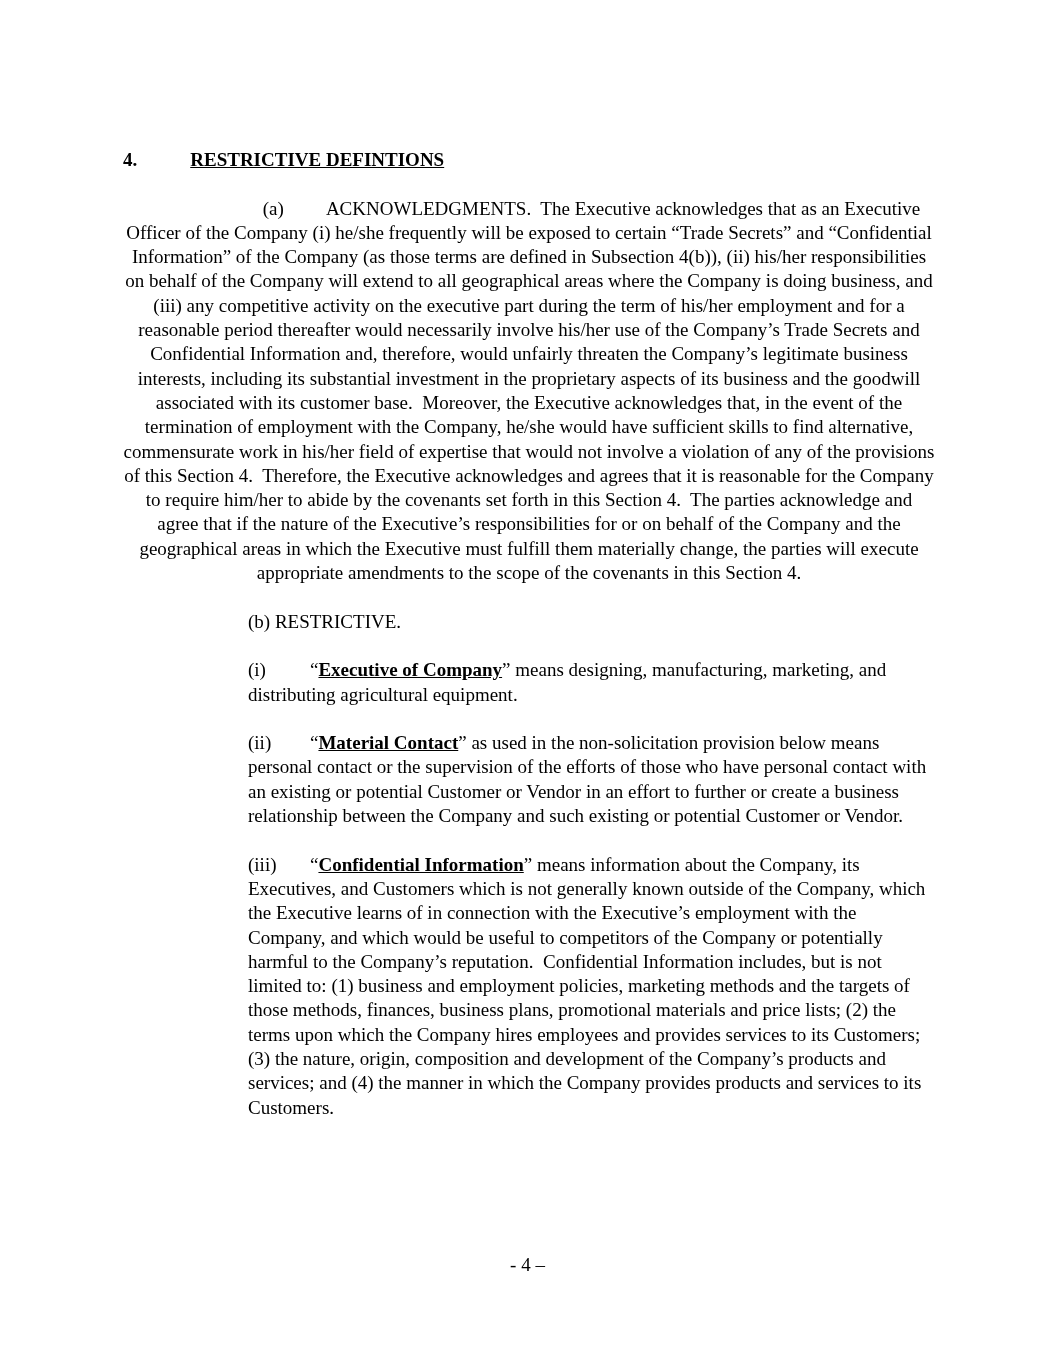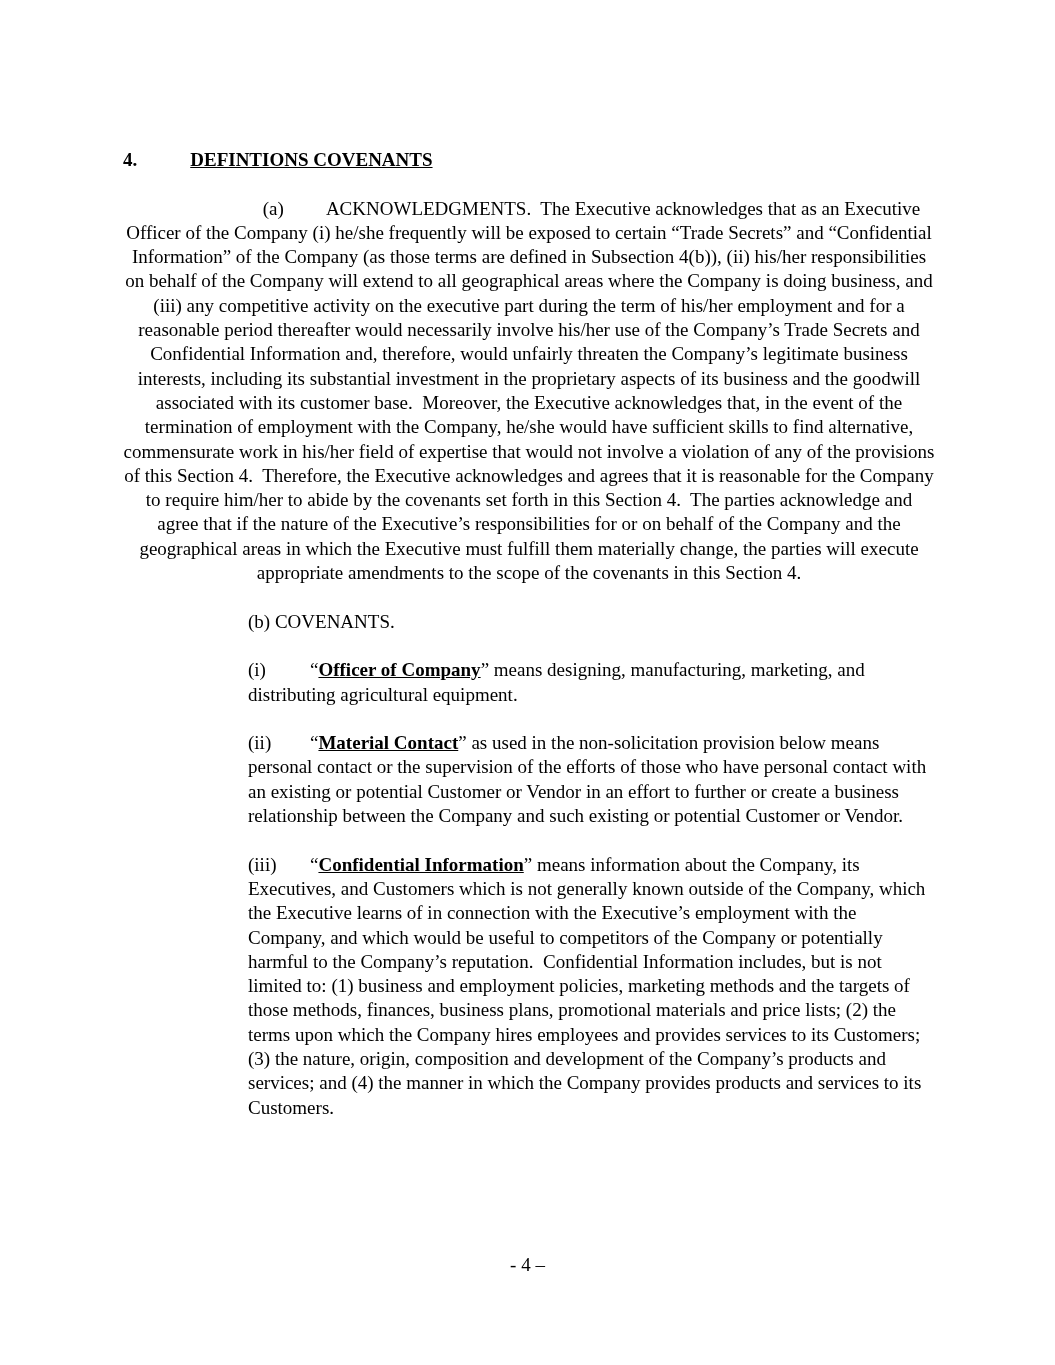--- a/index.html
+++ b/index.html
@@ -39,27 +39,27 @@
     width: 100%;
     text-align: center;
   }
 </style>
 </head>
 <body>
 
 <div class="page">
   <div class="content">
 
-    <p class="heading"><span>4.</span><span class="tab tab-heading"></span><span class="heading-title">DEFINTIONS COVENANTS</span></p>
+    <p class="heading"><span>4.</span><span class="tab tab-heading"></span><span class="heading-title">RESTRICTIVE DEFINTIONS</span></p>
 
     <p class="indent-first"><span>(a)</span><span class="tab tab-a"></span><span>ACKNOWLEDGMENTS.</span><span>  The Executive acknowledges that as an Executive Officer of the Company (i) he/she frequently will be exposed to certain “Trade Secrets” and “Confidential Information” of the Company (as those terms are defined in Subsection 4(b)), (ii) his/her responsibilities on behalf of the Company will extend to all geographical areas where the Company is doing business, and (iii) any competitive activity on the executive part during the term of his/her employment and for a reasonable period thereafter would necessarily involve his/her use of the Company’s Trade Secrets and Confidential Information and, therefore, would unfairly threaten the Company’s legitimate business interests, including its substantial investment in the proprietary aspects of its business and the goodwill associated with its customer base.  Moreover, the Executive acknowledges that, in the event of the termination of employment with the Company, he/she would have sufficient skills to find alternative, commensurate work in his/her field of expertise that would not involve a violation of any of the provisions of this Section 4.  Therefore, the Executive acknowledges and agrees that it is reasonable for the Company to require him/her to abide by the covenants set forth in this Section 4.  The parties acknowledge and agree that if the nature of the Executive’s responsibilities for or on behalf of the Company and the geographical areas in which the Executive must fulfill them materially change, the parties will execute appropriate amendments to the scope of the covenants in this Section 4.</span></p>
 
-    <p class="sub-heading"><span>(b)</span><span> COVENANTS.</span></p>
+    <p class="sub-heading"><span>(b)</span><span> RESTRICTIVE.</span></p>
 
-    <div class="def"><span class="def-label">(i)</span><span>“</span><span class="term">Officer of Company</span><span>” means designing, manufacturing, marketing, and distributing agricultural equipment.</span></div>
+    <div class="def"><span class="def-label">(i)</span><span>“</span><span class="term">Executive of Company</span><span>” means designing, manufacturing, marketing, and distributing agricultural equipment.</span></div>
 
     <div class="def"><span class="def-label">(ii)</span><span>“</span><span class="term">Material Contact</span><span>” as used in the non-solicitation provision below means personal contact or the supervision of the efforts of those who have personal contact with an existing or potential Customer or Vendor in an effort to further or create a business relationship between the Company and such existing or potential Customer or Vendor.</span></div>
 
     <div class="def"><span class="def-label">(iii)</span><span>“</span><span class="term">Confidential Information</span><span>” means information about the Company, its Executives, and Customers which is not generally known outside of the Company, which the Executive learns of in connection with the Executive’s employment with the Company, and which would be useful to competitors of the Company or potentially harmful to the Company’s reputation.  Confidential Information includes, but is not limited to: (1) business and employment policies, marketing methods and the targets of those methods, finances, business plans, promotional materials and price lists; (2) the terms upon which the Company hires employees and provides services to its Customers; (3) the nature, origin, composition and development of the Company’s products and services; and (4) the manner in which the Company provides products and services to its Customers.</span></div>
 
   </div>
 
   <div class="footer">- 4 –</div>
 </div>
 

